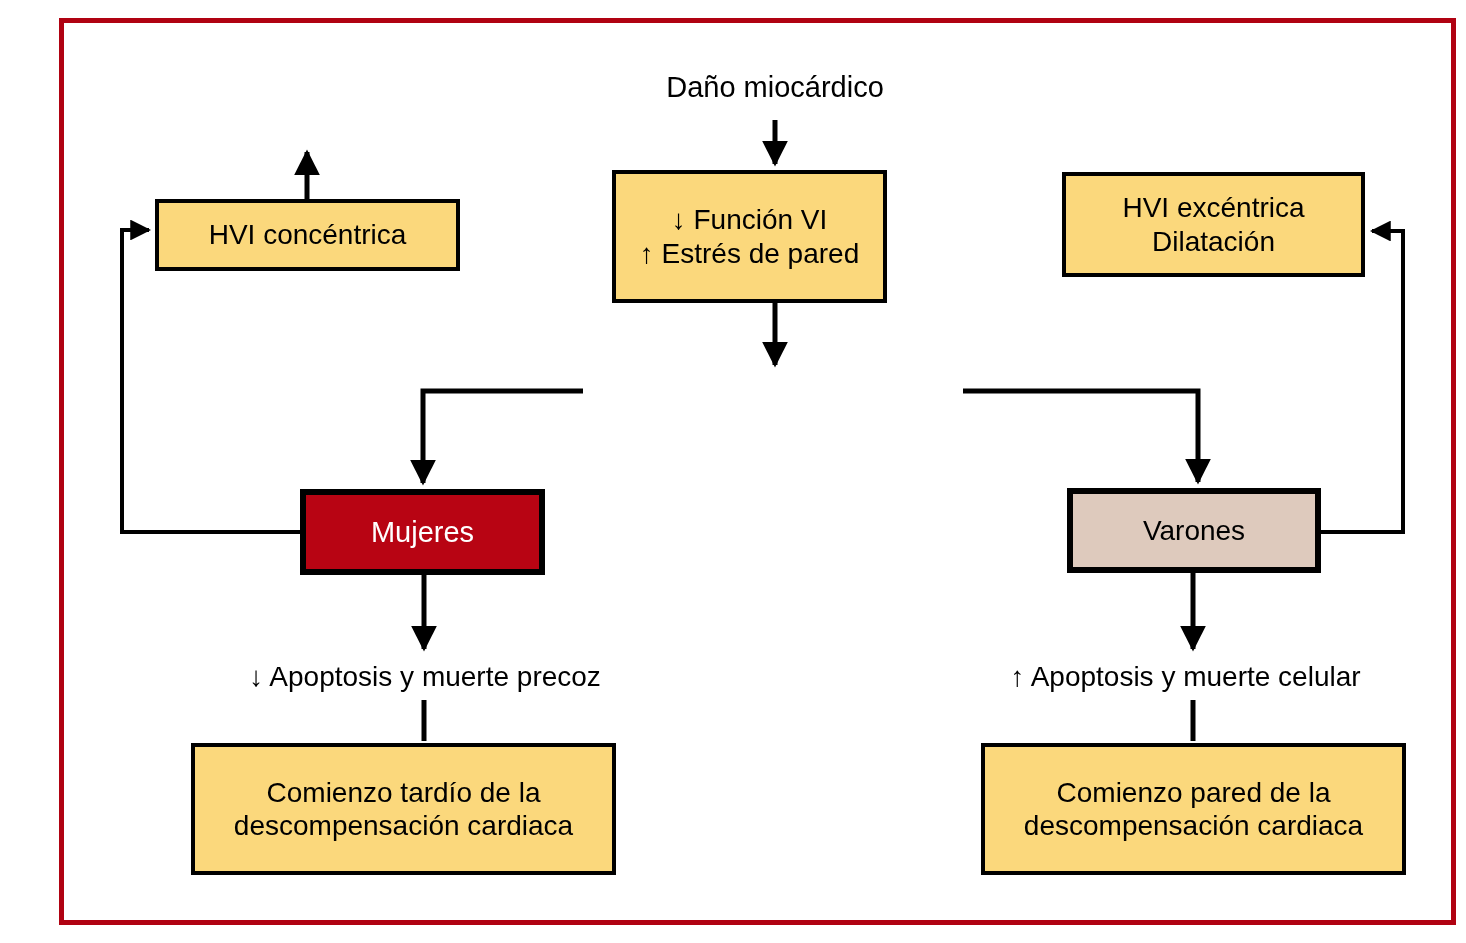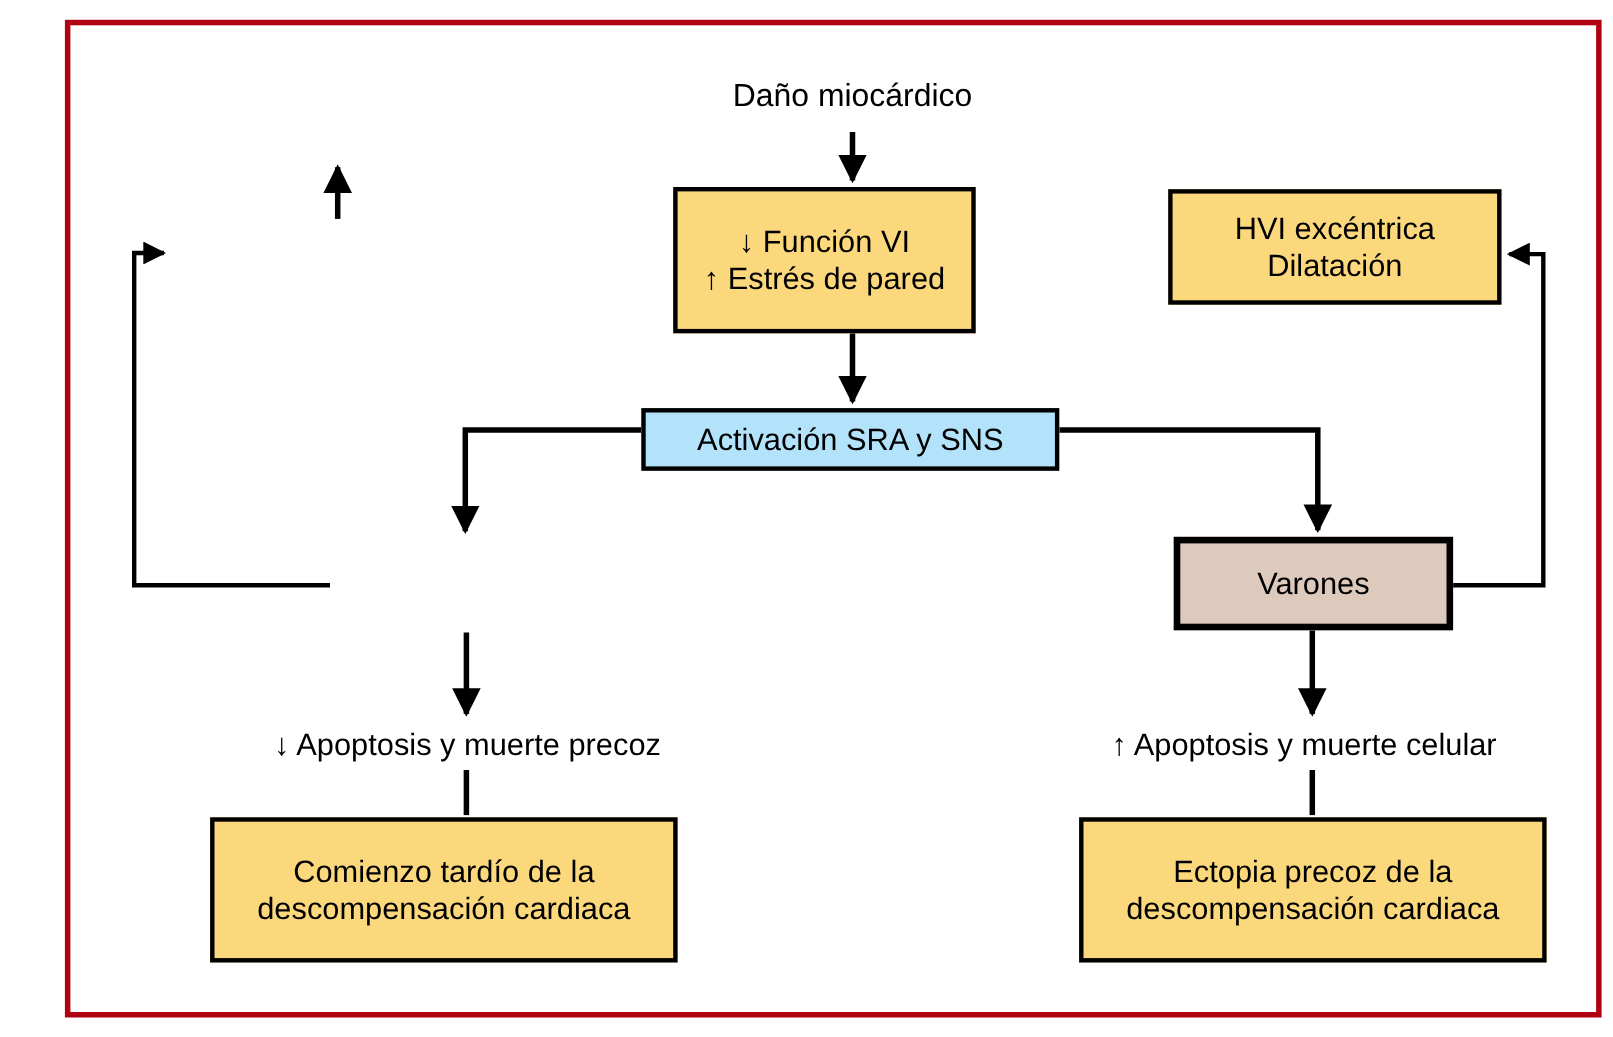--- a/index.html
+++ b/index.html
@@ -137,35 +137,36 @@
     <path d="M 1168 573 L 1168 649" stroke="#000" stroke-width="5" fill="none" marker-end="url(#ah)"></path>
 
     <path d="M 399 700 L 399 741" stroke="#000" stroke-width="5" fill="none"></path>
 
     <path d="M 1168 700 L 1168 741" stroke="#000" stroke-width="5" fill="none"></path>
   </svg>
 
   <div class="node plain" id="n-dano">Daño miocárdico</div>
 
 
+  <div class="node boxed" id="n-hvi-con">HVI concéntrica</div>
 
   <div class="node boxed" id="n-funcion">↓ Función VI
 ↑ Estrés de pared</div>
 
   <div class="node boxed" id="n-hvi-exc">HVI excéntrica
 Dilatación</div>
 
-  <div class="node boxed" id="n-sra">Activación SRA y SNS</div>
 
+  <div class="node boxed" id="n-mujeres">Mujeres</div>
 
   <div class="node boxed" id="n-varones">Varones</div>
 
   <div class="node plain" id="n-apo-left">↓ Apoptosis y muerte precoz</div>
 
   <div class="node plain" id="n-apo-right">↑ Apoptosis y muerte celular</div>
 
   <div class="node boxed" id="n-comienzo-left">Comienzo tardío de la
 descompensación cardiaca</div>
 
-  <div class="node boxed" id="n-comienzo-right">Ectopia precoz de la
+  <div class="node boxed" id="n-comienzo-right">Comienzo pared de la
 descompensación cardiaca</div>
 
 </div>
 
 </body></html>

